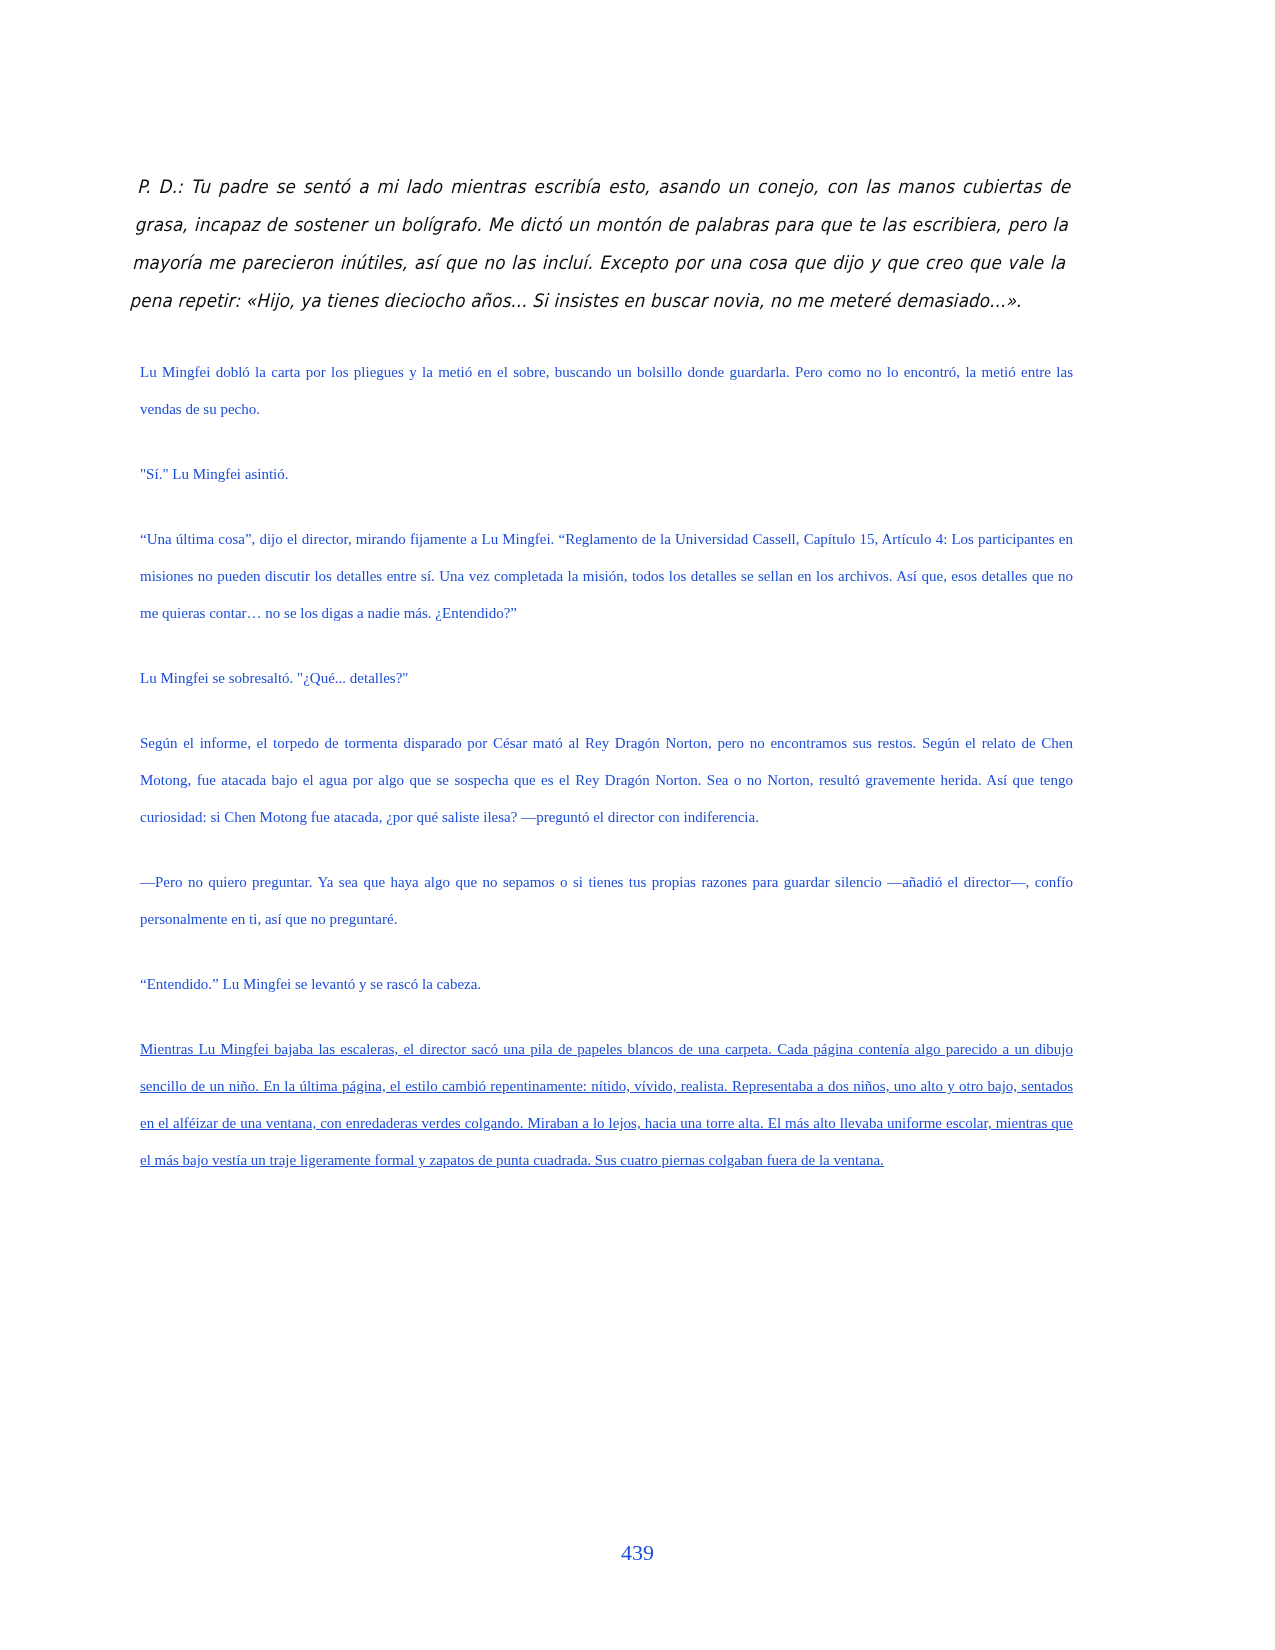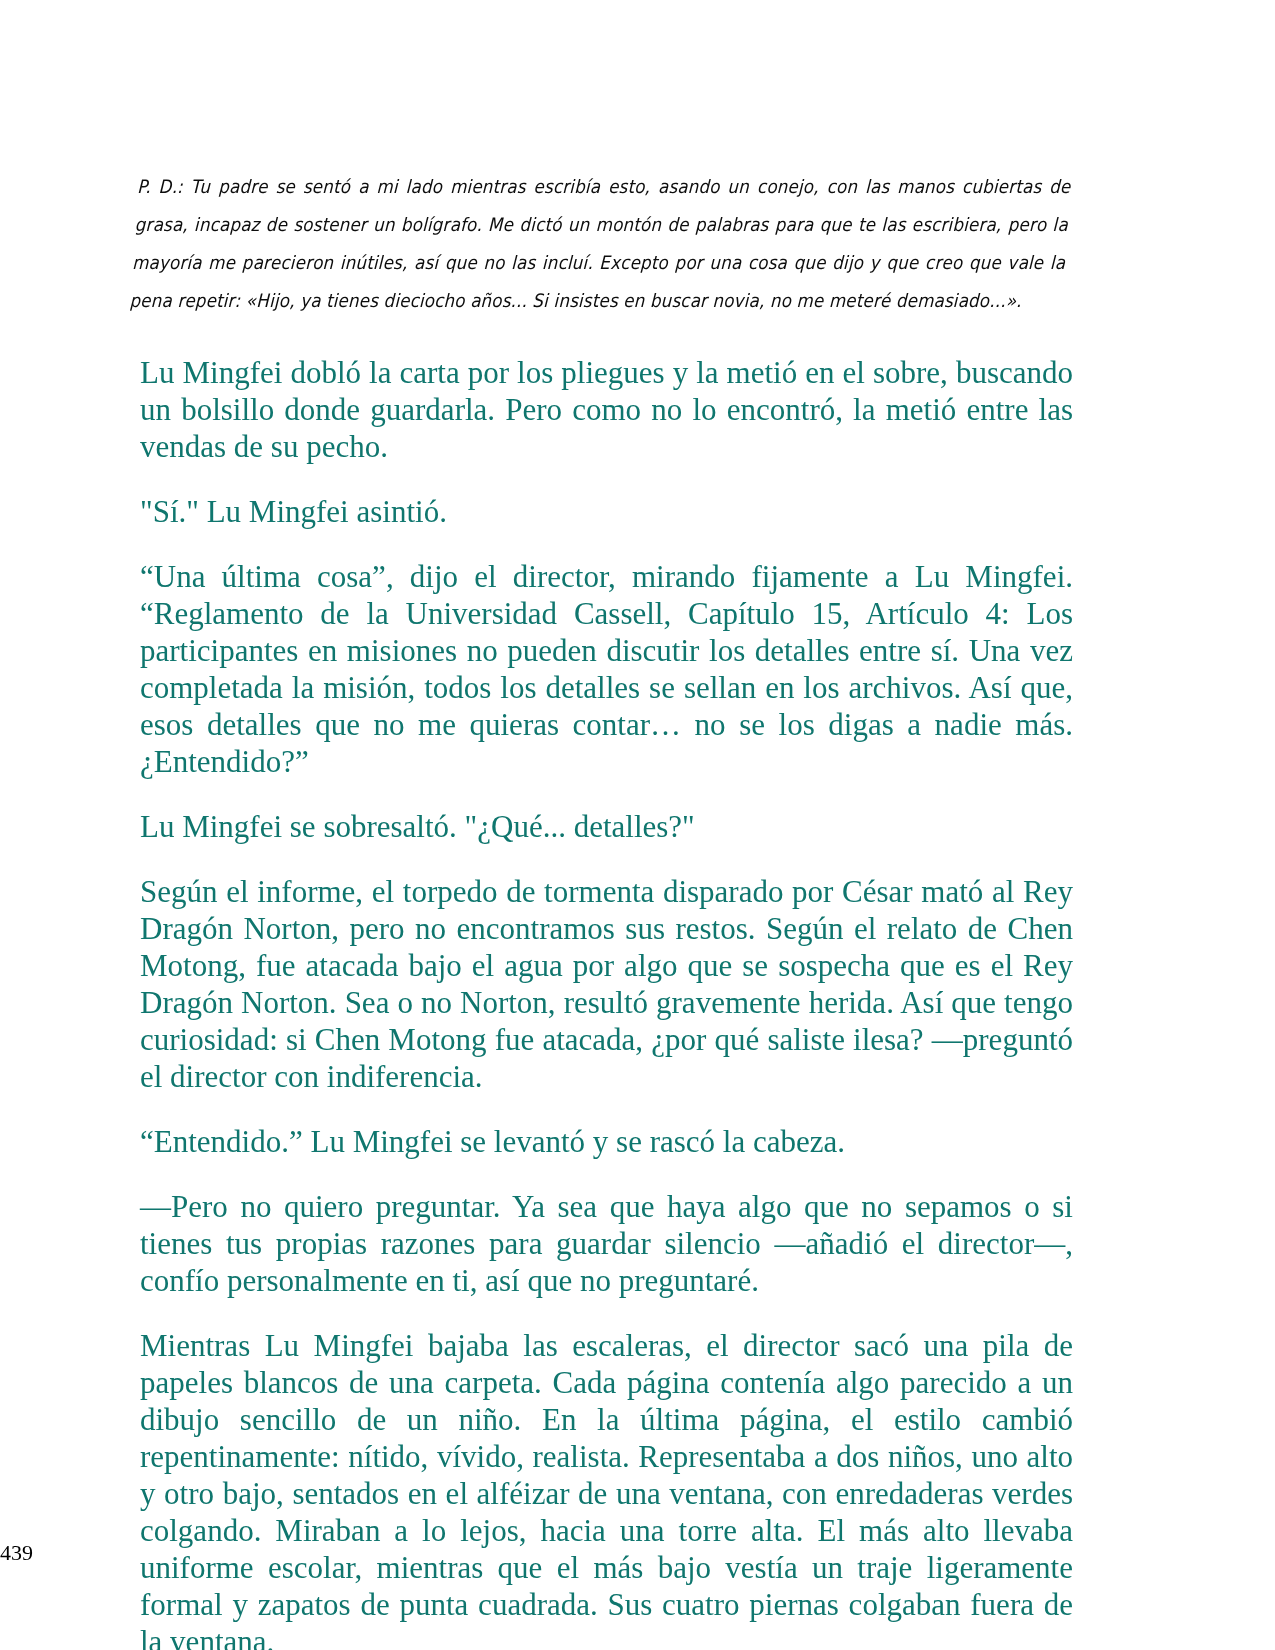--- a/index.html
+++ b/index.html
@@ -46,42 +46,44 @@
     color: #0d0d0d;
     margin: 0 0 34px 0;
     transform: skewX(-4deg);
     transform-origin: left top;
     font-stretch: condensed;
   }
 
   
   .body-para {
     font-family: "Liberation Serif", "DejaVu Serif", serif;
-    font-size: 31px;
+    font-size: 15px;
     line-height: 37px;
     text-align: justify;
     text-justify: inter-word;
-    color: #0f766e;
+    color: #1d4ed8;
     margin: 0 0 28px 0;
     hyphens: none;
   }
   .body-para:last-of-type {
     margin-bottom: 16px;
+    text-decoration: underline;
   }
 
   
   .page-number {
     position: absolute;
     left: 0;
     top: 1540px;
     width: 1275px;
+    text-align: center;
     font-family: "Liberation Serif", "DejaVu Serif", serif;
     font-size: 22px;
     line-height: 26px;
-    color: #000000;
+    color: #1d4ed8;
   }
 </style>
 </head>
 <body>
 
 <div class="page">
 
   <div class="content">
 
     <p class="ps-block">P. D.: Tu padre se sentó a mi lado mientras escribía esto, asando un conejo, con las manos cubiertas de grasa, incapaz de sostener un bolígrafo. Me dictó un montón de palabras para que te las escribiera, pero la mayoría me parecieron inútiles, así que no las incluí. Excepto por una cosa que dijo y que creo que vale la pena repetir: «Hijo, ya tienes dieciocho años... Si insistes en buscar novia, no me meteré demasiado...».</p>
@@ -90,23 +92,23 @@
 
 
     <p class="body-para">"Sí." Lu Mingfei asintió.</p>
 
     <p class="body-para">“Una última cosa”, dijo el director, mirando fijamente a Lu Mingfei. “Reglamento de la Universidad Cassell, Capítulo 15, Artículo 4: Los participantes en misiones no pueden discutir los detalles entre sí. Una vez completada la misión, todos los detalles se sellan en los archivos. Así que, esos detalles que no me quieras contar… no se los digas a nadie más. ¿Entendido?”</p>
 
     <p class="body-para">Lu Mingfei se sobresaltó. "¿Qué... detalles?"</p>
 
     <p class="body-para">Según el informe, el torpedo de tormenta disparado por César mató al Rey Dragón Norton, pero no encontramos sus restos. Según el relato de Chen Motong, fue atacada bajo el agua por algo que se sospecha que es el Rey Dragón Norton. Sea o no Norton, resultó gravemente herida. Así que tengo curiosidad: si Chen Motong fue atacada, ¿por qué saliste ilesa? —preguntó el director con indiferencia.</p>
 
+    <p class="body-para">—Pero no quiero preguntar. Ya sea que haya algo que no sepamos o si tienes tus propias razones para guardar silencio —añadió el director—, confío personalmente en ti, así que no preguntaré.</p>
+
     <p class="body-para">“Entendido.” Lu Mingfei se levantó y se rascó la cabeza.</p>
-
-    <p class="body-para">—Pero no quiero preguntar. Ya sea que haya algo que no sepamos o si tienes tus propias razones para guardar silencio —añadió el director—, confío personalmente en ti, así que no preguntaré.</p>
 
     <p class="body-para">Mientras Lu Mingfei bajaba las escaleras, el director sacó una pila de papeles blancos de una carpeta. Cada página contenía algo parecido a un dibujo sencillo de un niño. En la última página, el estilo cambió repentinamente: nítido, vívido, realista. Representaba a dos niños, uno alto y otro bajo, sentados en el alféizar de una ventana, con enredaderas verdes colgando. Miraban a lo lejos, hacia una torre alta. El más alto llevaba uniforme escolar, mientras que el más bajo vestía un traje ligeramente formal y zapatos de punta cuadrada. Sus cuatro piernas colgaban fuera de la ventana.</p>
 
   </div>
 
   <div class="page-number">439</div>
 
 </div>
 
 </body></html>

